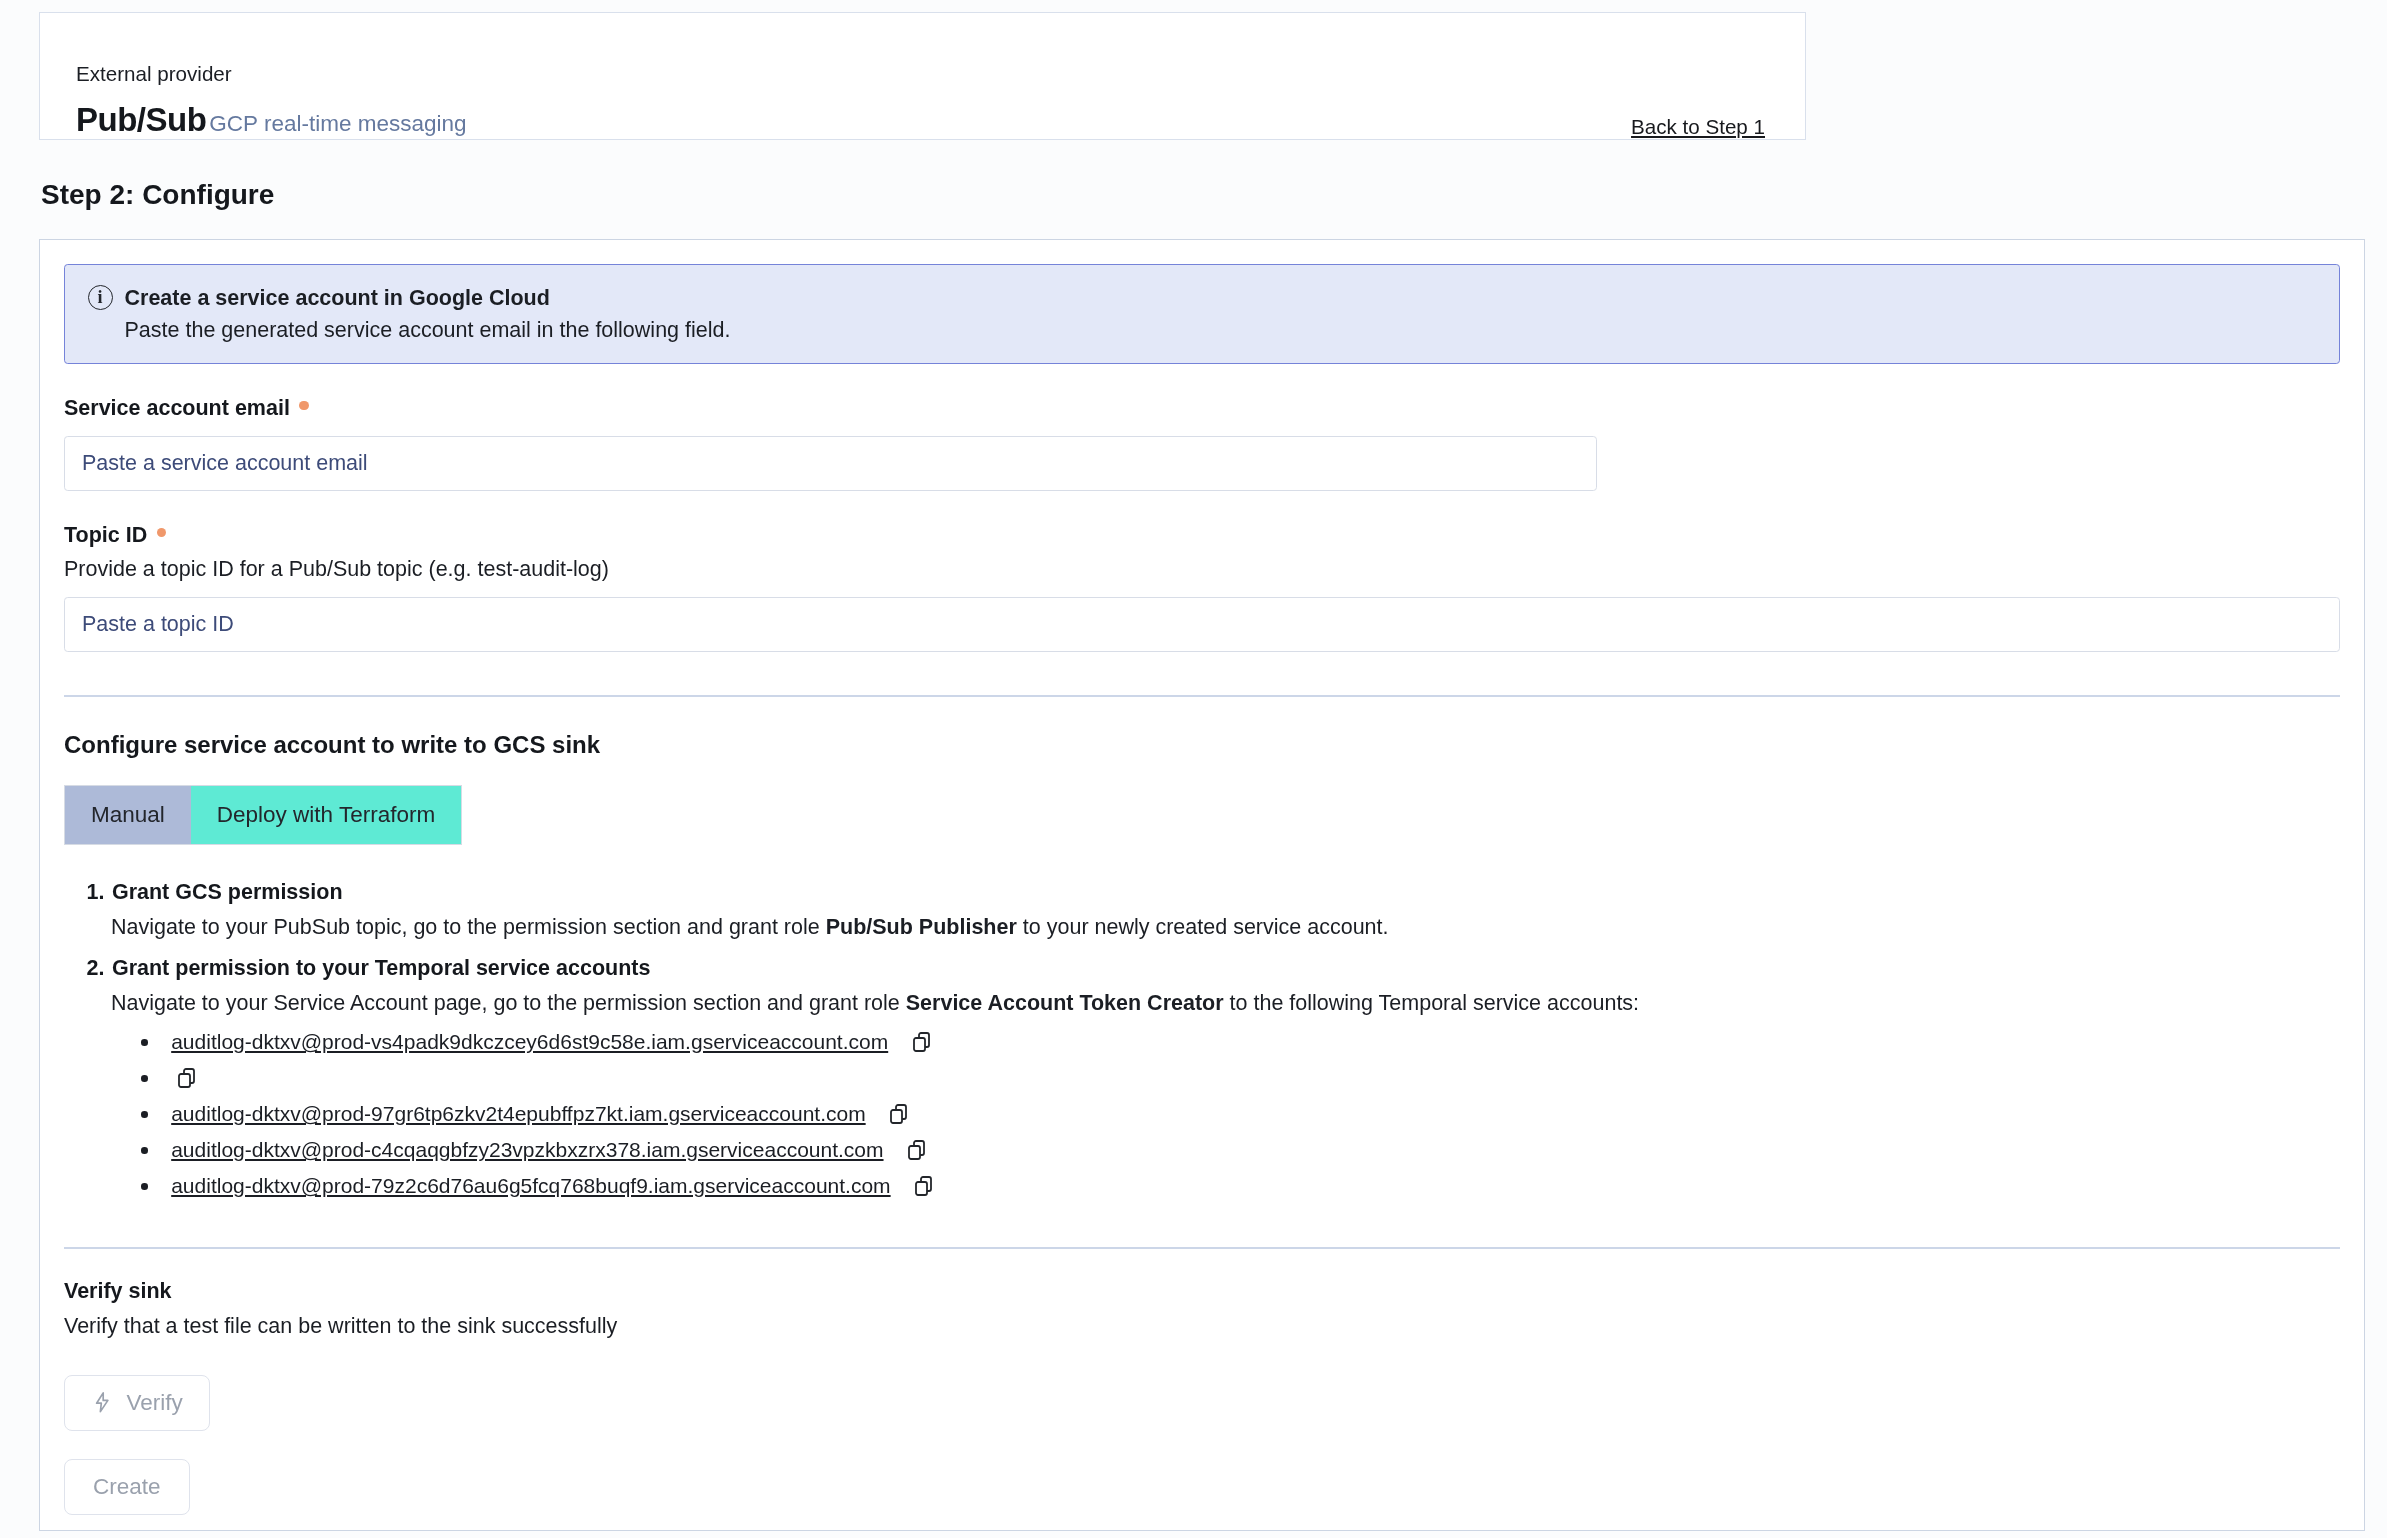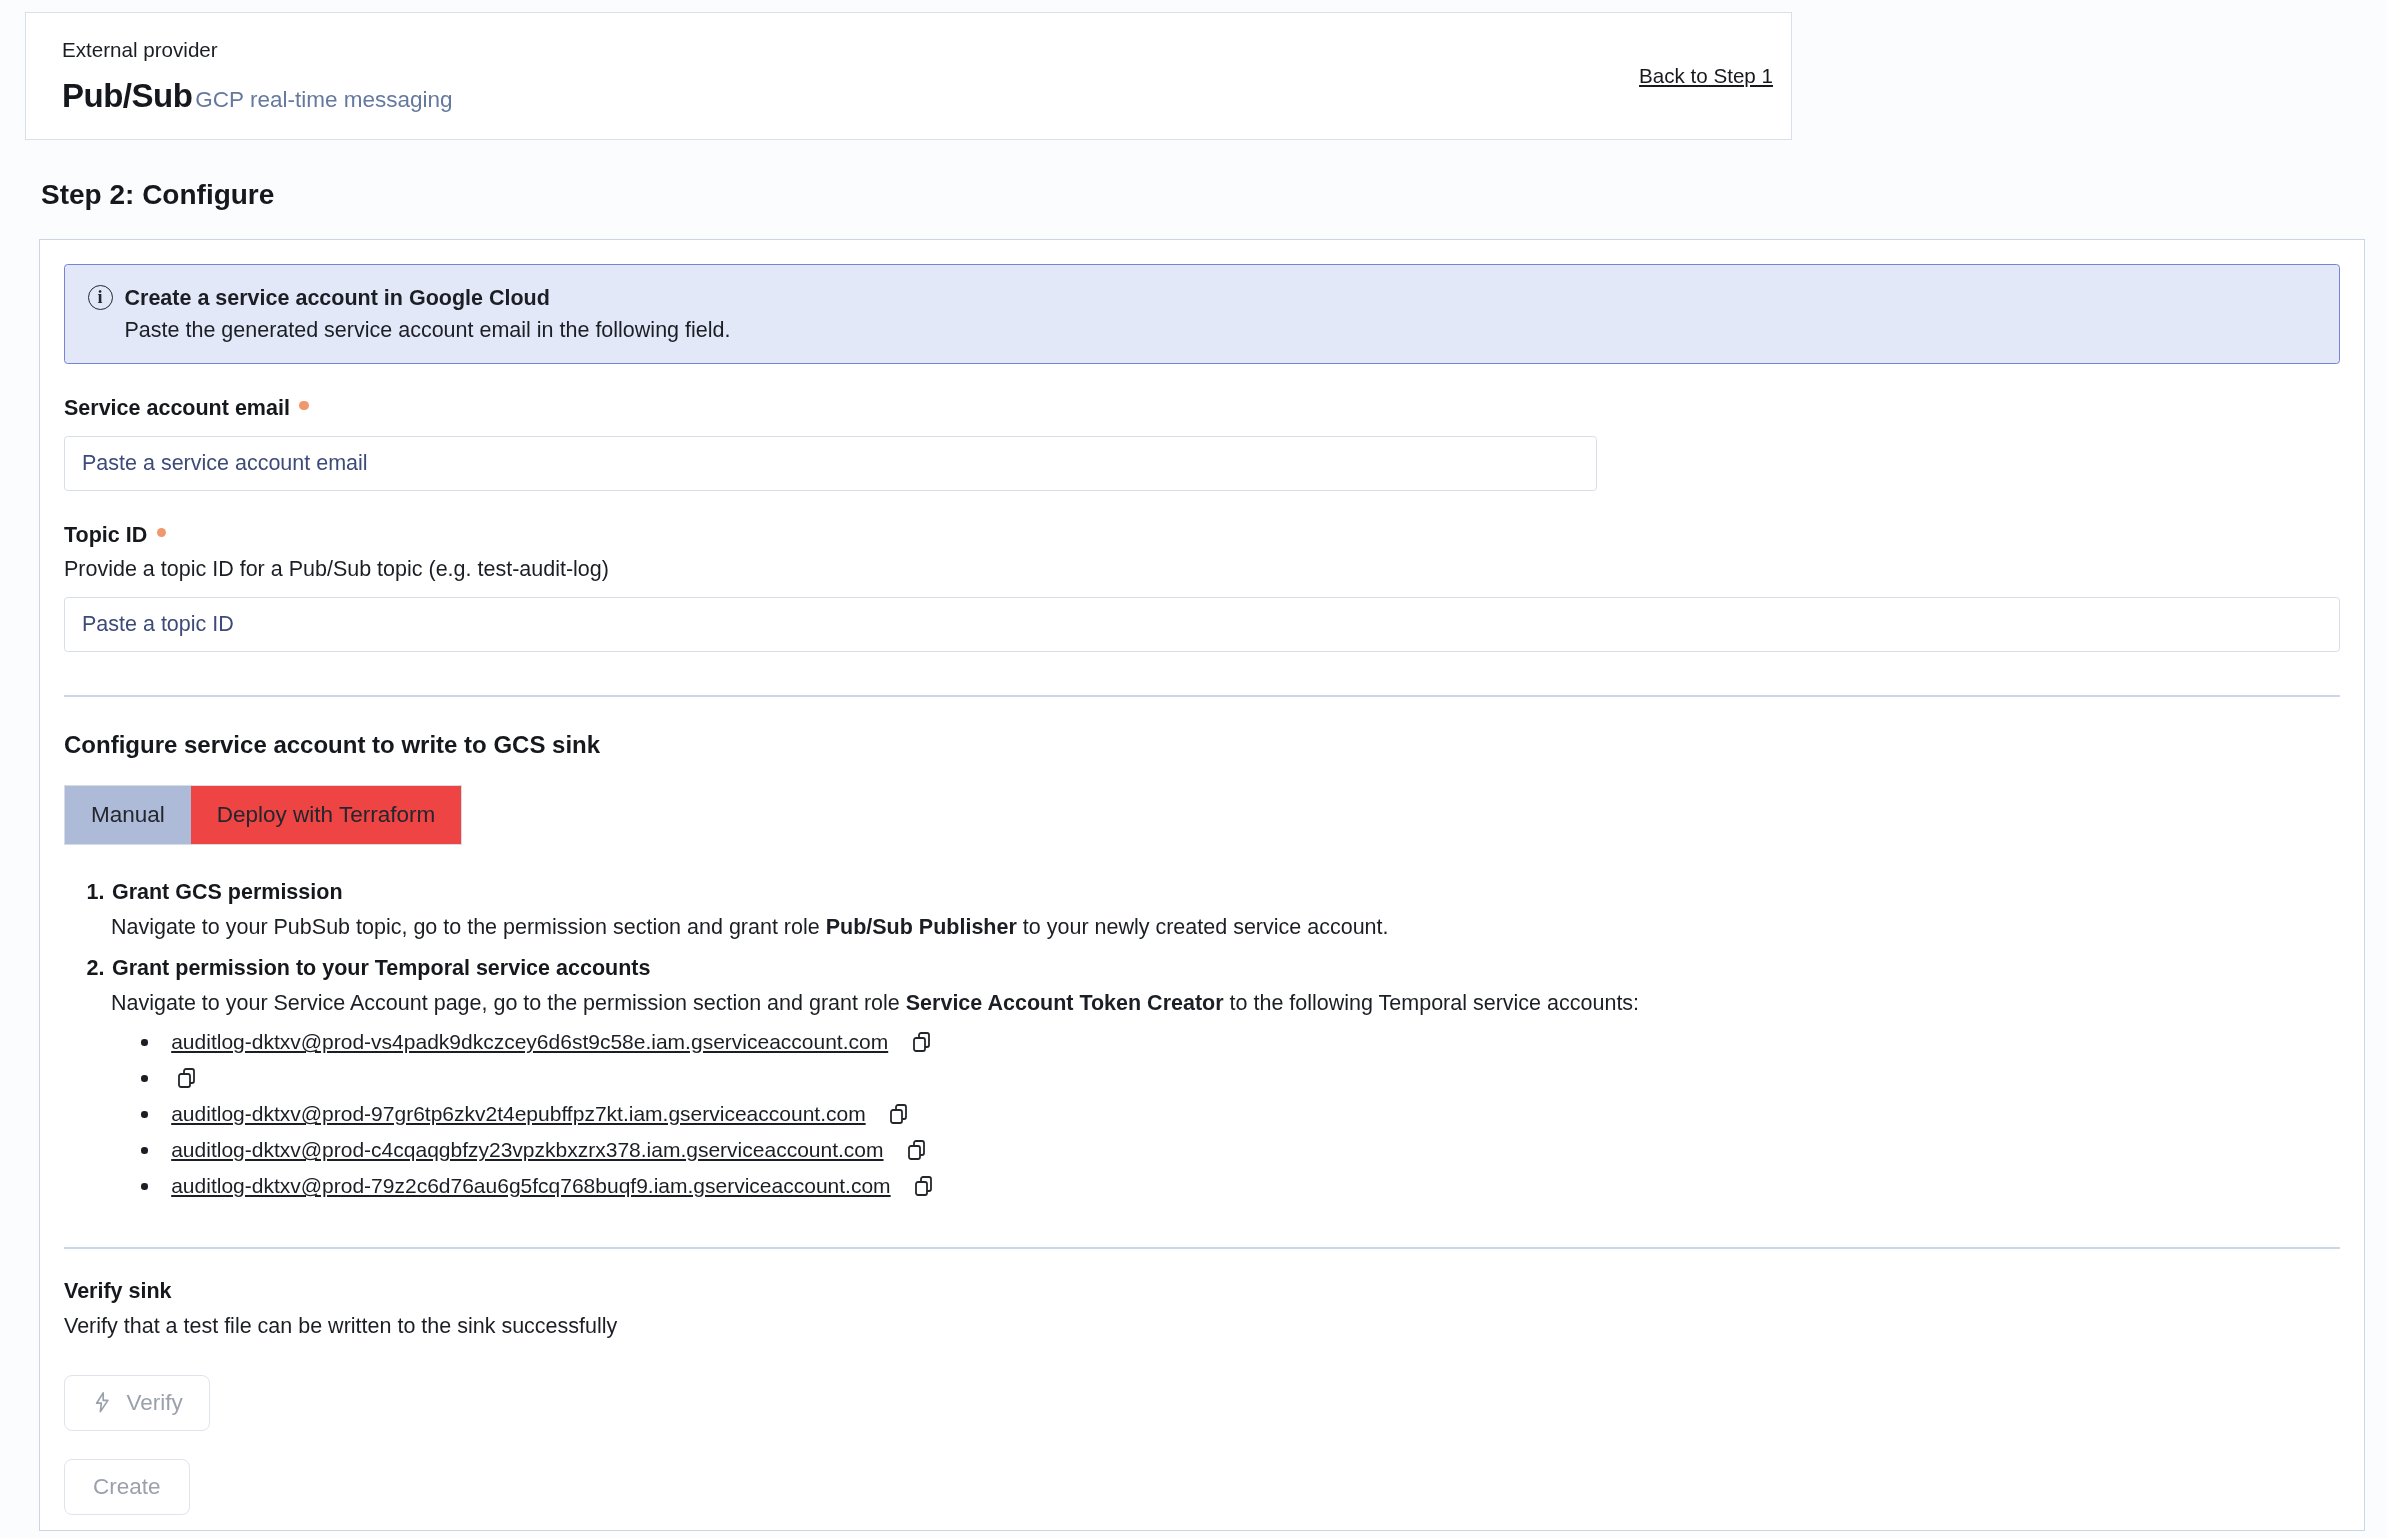--- a/index.html
+++ b/index.html
@@ -6,26 +6,26 @@
   html, body {
     width: 2387px; height: 1538px;
     overflow: hidden;
     background: #fbfcfd;
     font-family: "Liberation Sans", sans-serif;
     color: #1b1e24;
   }
 
   
   .header-card {
-    margin: 12px 0 0 25px;
+    margin: 12px 0 0 39px;
     width: 1767px; height: 128px;
     background: #ffffff;
     border: 0.9px solid #d9e0ec;
-    display: flex; align-items: center; justify-content: space-between;
-    padding: 0 18px 0 36px;
+    display: flex; align-items: flex-end; justify-content: space-between;
+    padding: 0 40px 0 36px;
   }
   .hc-left .eyebrow { font-size: 20.6px; color: #1b1e24; margin-bottom: 15px; }
   .hc-title-row { display: flex; align-items: baseline; gap: 3px; }
   .hc-title { font-size: 33px; font-weight: bold; color: #15181d; letter-spacing: -0.5px; }
   .hc-subtitle { font-size: 22.5px; color: #65799f; }
   .back-link {
     font-size: 20.6px; color: #17191d; text-decoration: underline;
     font-weight: 500; cursor: pointer;
   }
 
@@ -96,21 +96,21 @@
   
   .configure-title { margin-top: 34px; font-size: 24px; font-weight: bold; color: #15181d; }
   .tabs {
     margin-top: 26px;
     display: inline-flex;
     border: 0.9px solid #d6dbe4;
   }
   .tab {
     height: 58px; display: flex; align-items: center;
     padding: 0 26px; font-size: 22.5px; color: #23262c; cursor: pointer;
-    background: #ef4444;
+    background: #5eead4;
   }
   .tab.active { background: #adbad8; }
 
   .steps { margin-top: 30px; }
   .step-item { margin-top: 5.6px; }
   .step-title-row { display: flex; gap: 7.5px; padding-left: 22.5px; }
   .step-number, .step-title { font-size: 21.5px; font-weight: bold; color: #15181d; line-height: 34px; }
   .step-body { padding-left: 47px; font-size: 21.5px; color: #1b1e24; line-height: 36px; }
   .step-body b { font-weight: bold; }
 

